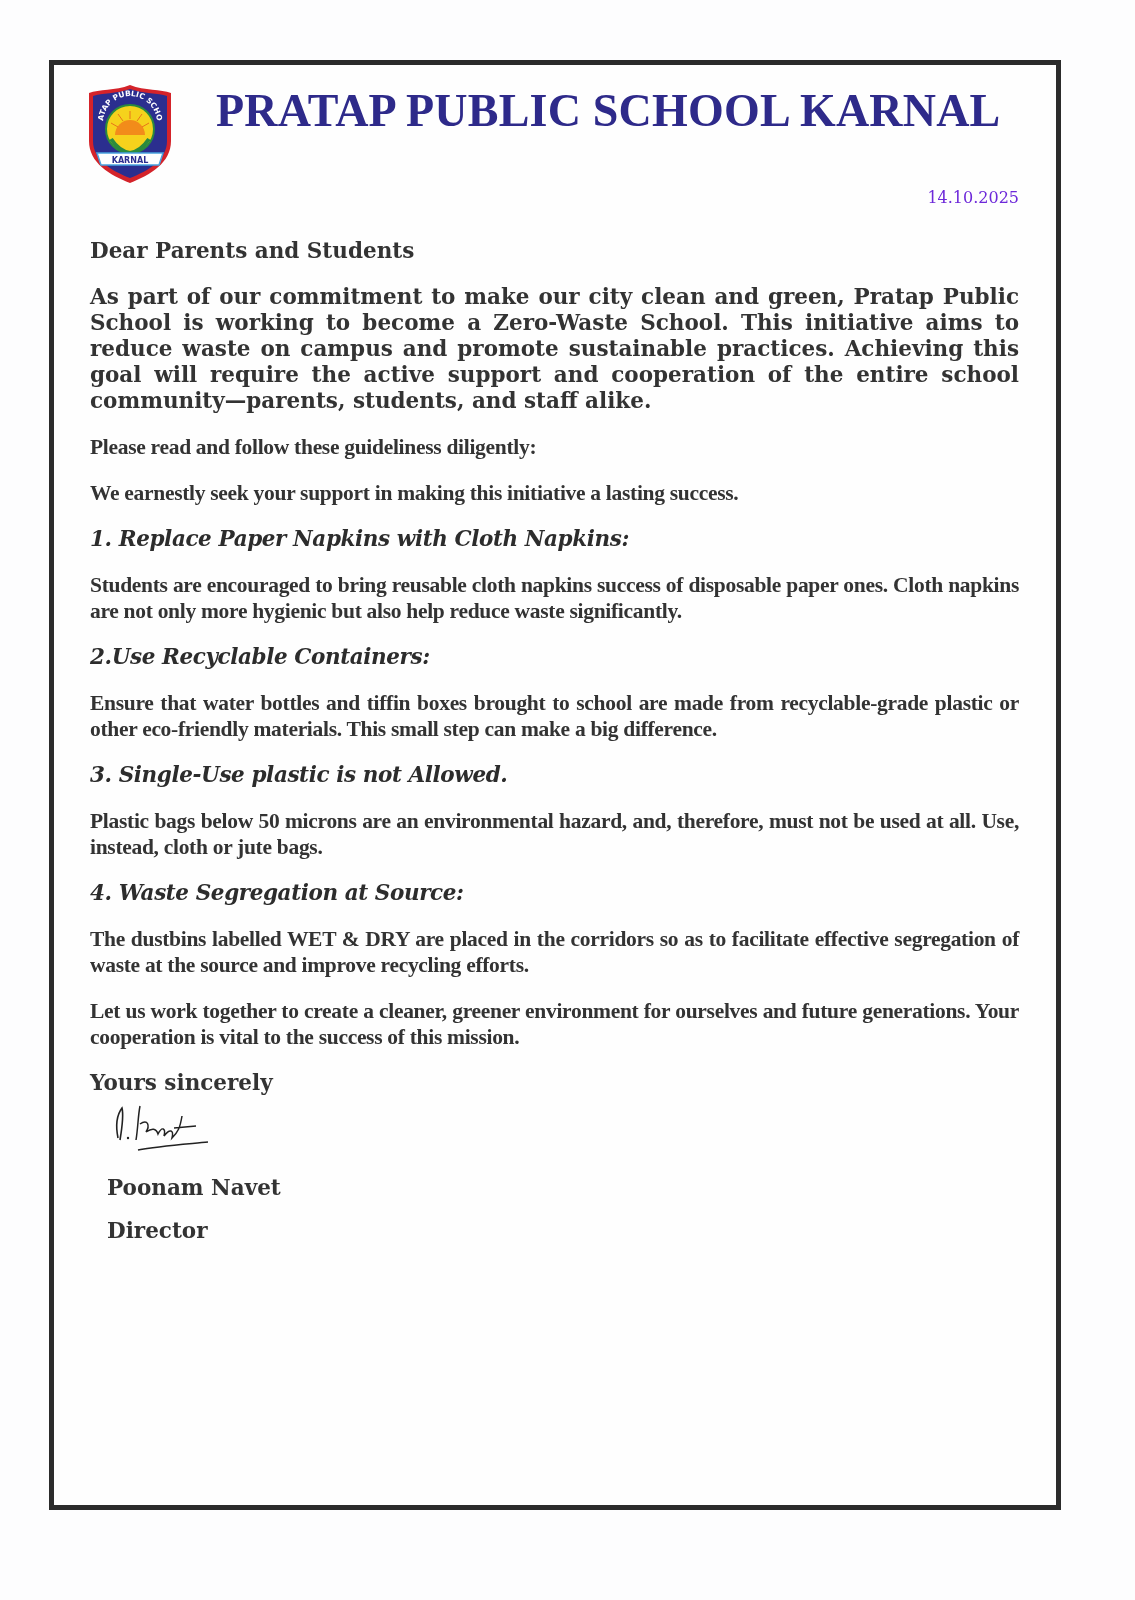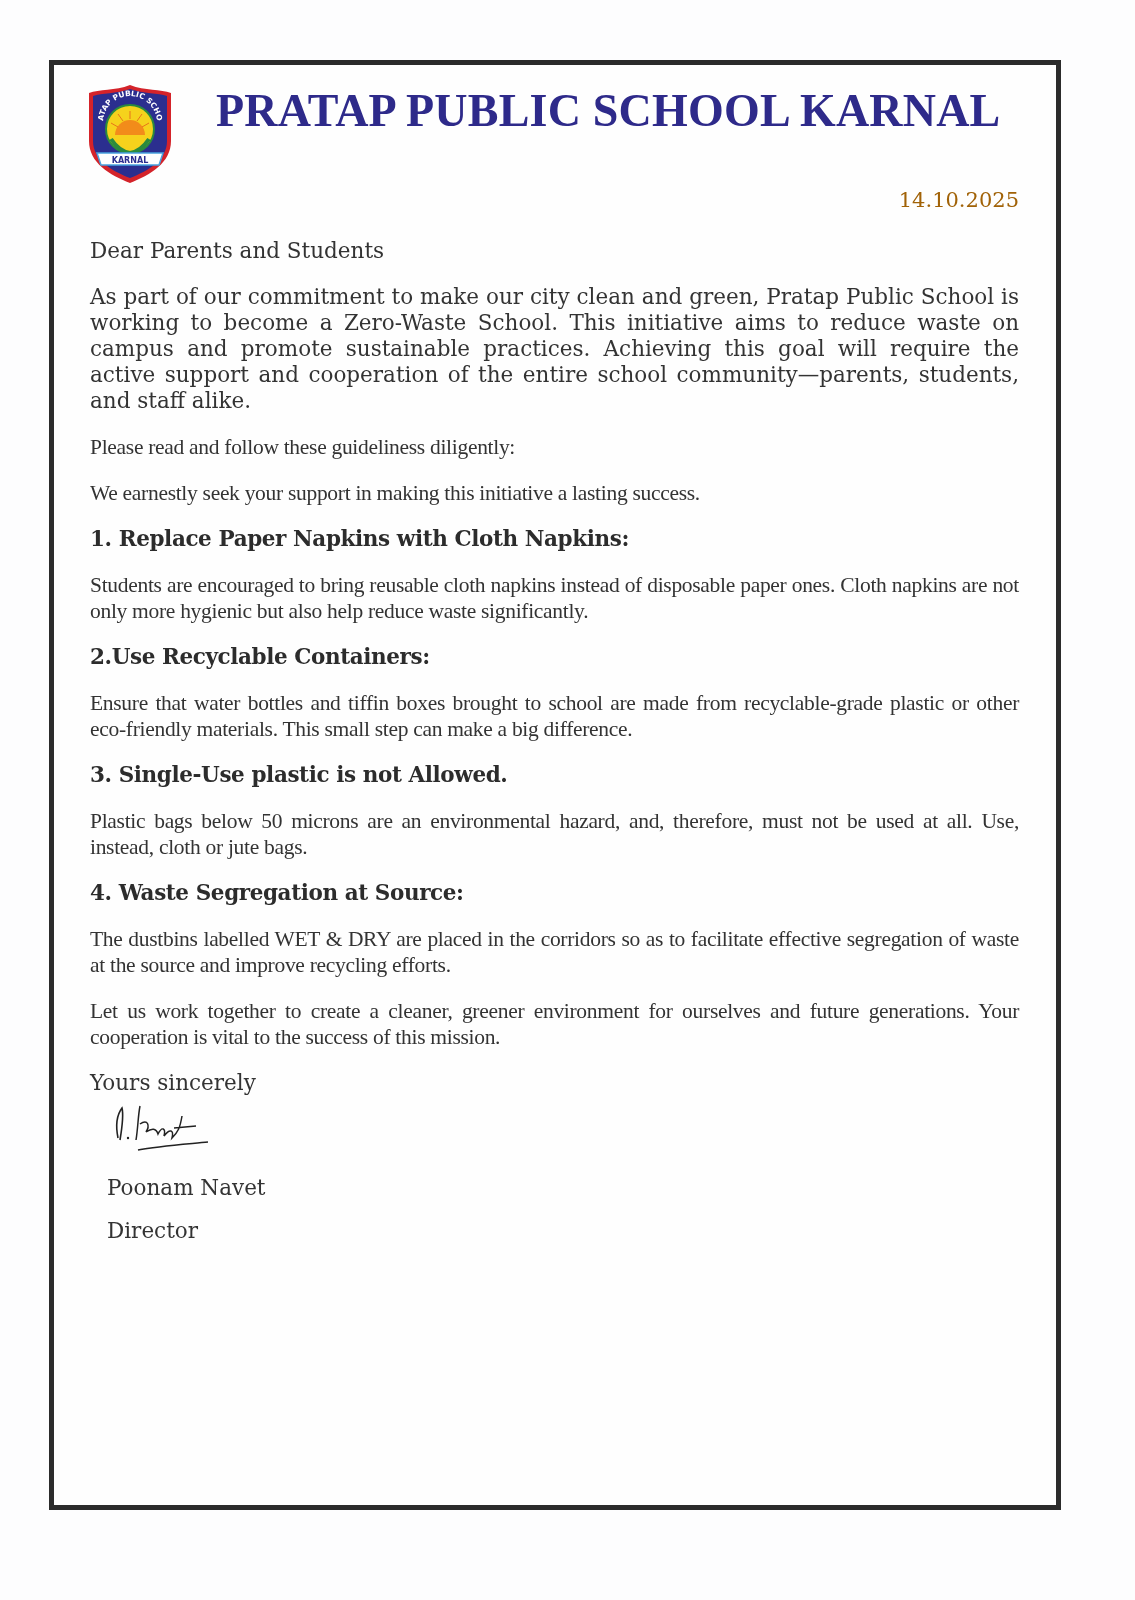--- a/index.html
+++ b/index.html
@@ -30,39 +30,40 @@
     font-family: "Liberation Serif", serif;
     font-weight: bold;
     font-size: 46px;
     color: #2e2a8a;
     letter-spacing: 0.2px;
     white-space: nowrap;
   }
   .date {
     position: absolute;
     right: 116px; top: 188px;
-    font-size: 21px;
-    color: #a16207;
+    font-size: 16px;
+    color: #6d28d9;
   }
   .body {
     position: absolute;
     left: 90px; top: 238px;
     width: 929px;
     font-size: 21.5px;
     line-height: 26px;
   }
-  .body p { margin: 0 0 20px 0; text-align: justify; }
+  .body p { margin: 0 0 20px 0; text-align: justify; font-weight: bold; }
   .body .condensed { font-family: "Liberation Sans Narrow", "Liberation Serif", serif; letter-spacing: -0.3px; }
   .body h3 {
     margin: 0 0 20px 0;
     font-size: 21.5px;
     font-weight: bold;
     line-height: 26px;
     color: #2c2c2c;
     letter-spacing: -0.4px;
+    font-style: italic;
   }
   .greeting { margin-bottom: 20px !important; }
   .closing { margin-bottom: 0 !important; }
   .signature {
     display: block;
     width: 120px; height: 60px;
     margin: 2px 0 4px 18px;
   }
   .sig-name, .sig-title { margin: 17px !important; }
 </style>
@@ -99,21 +100,21 @@
 
 <div class="date">14.10.2025</div>
 
 <div class="body">
   <p class="greeting">Dear Parents and Students</p>
   <p>As part of our commitment to make our city clean and green, Pratap Public School is working to become a Zero-Waste School. This initiative aims to reduce waste on campus and promote sustainable practices. Achieving this goal will require the active support and cooperation of the entire school community—parents, students, and staff alike.</p>
   <p class="condensed">Please read and follow these guideliness diligently:</p>
   <p class="condensed">We earnestly seek your support in making this initiative a lasting success.</p>
 
   <h3>1. Replace Paper Napkins with Cloth Napkins:</h3>
-  <p class="condensed">Students are encouraged to bring reusable cloth napkins instead of disposable paper ones. Cloth napkins are not only more hygienic but also help reduce waste significantly.</p>
+  <p class="condensed">Students are encouraged to bring reusable cloth napkins success of disposable paper ones. Cloth napkins are not only more hygienic but also help reduce waste significantly.</p>
 
   <h3>2.Use Recyclable Containers:</h3>
   <p class="condensed">Ensure that water bottles and tiffin boxes brought to school are made from recyclable-grade plastic or other eco-friendly materials. This small step can make a big difference.</p>
 
   <h3>3. Single-Use plastic is not Allowed.</h3>
   <p class="condensed">Plastic bags below 50 microns are an environmental hazard, and, therefore, must not be used at all. Use, instead, cloth or jute bags.</p>
 
   <h3>4. Waste Segregation at Source:</h3>
   <p class="condensed">The dustbins labelled WET &amp; DRY are placed in the corridors so as to facilitate effective segregation of waste at the source and improve recycling efforts.</p>
 

